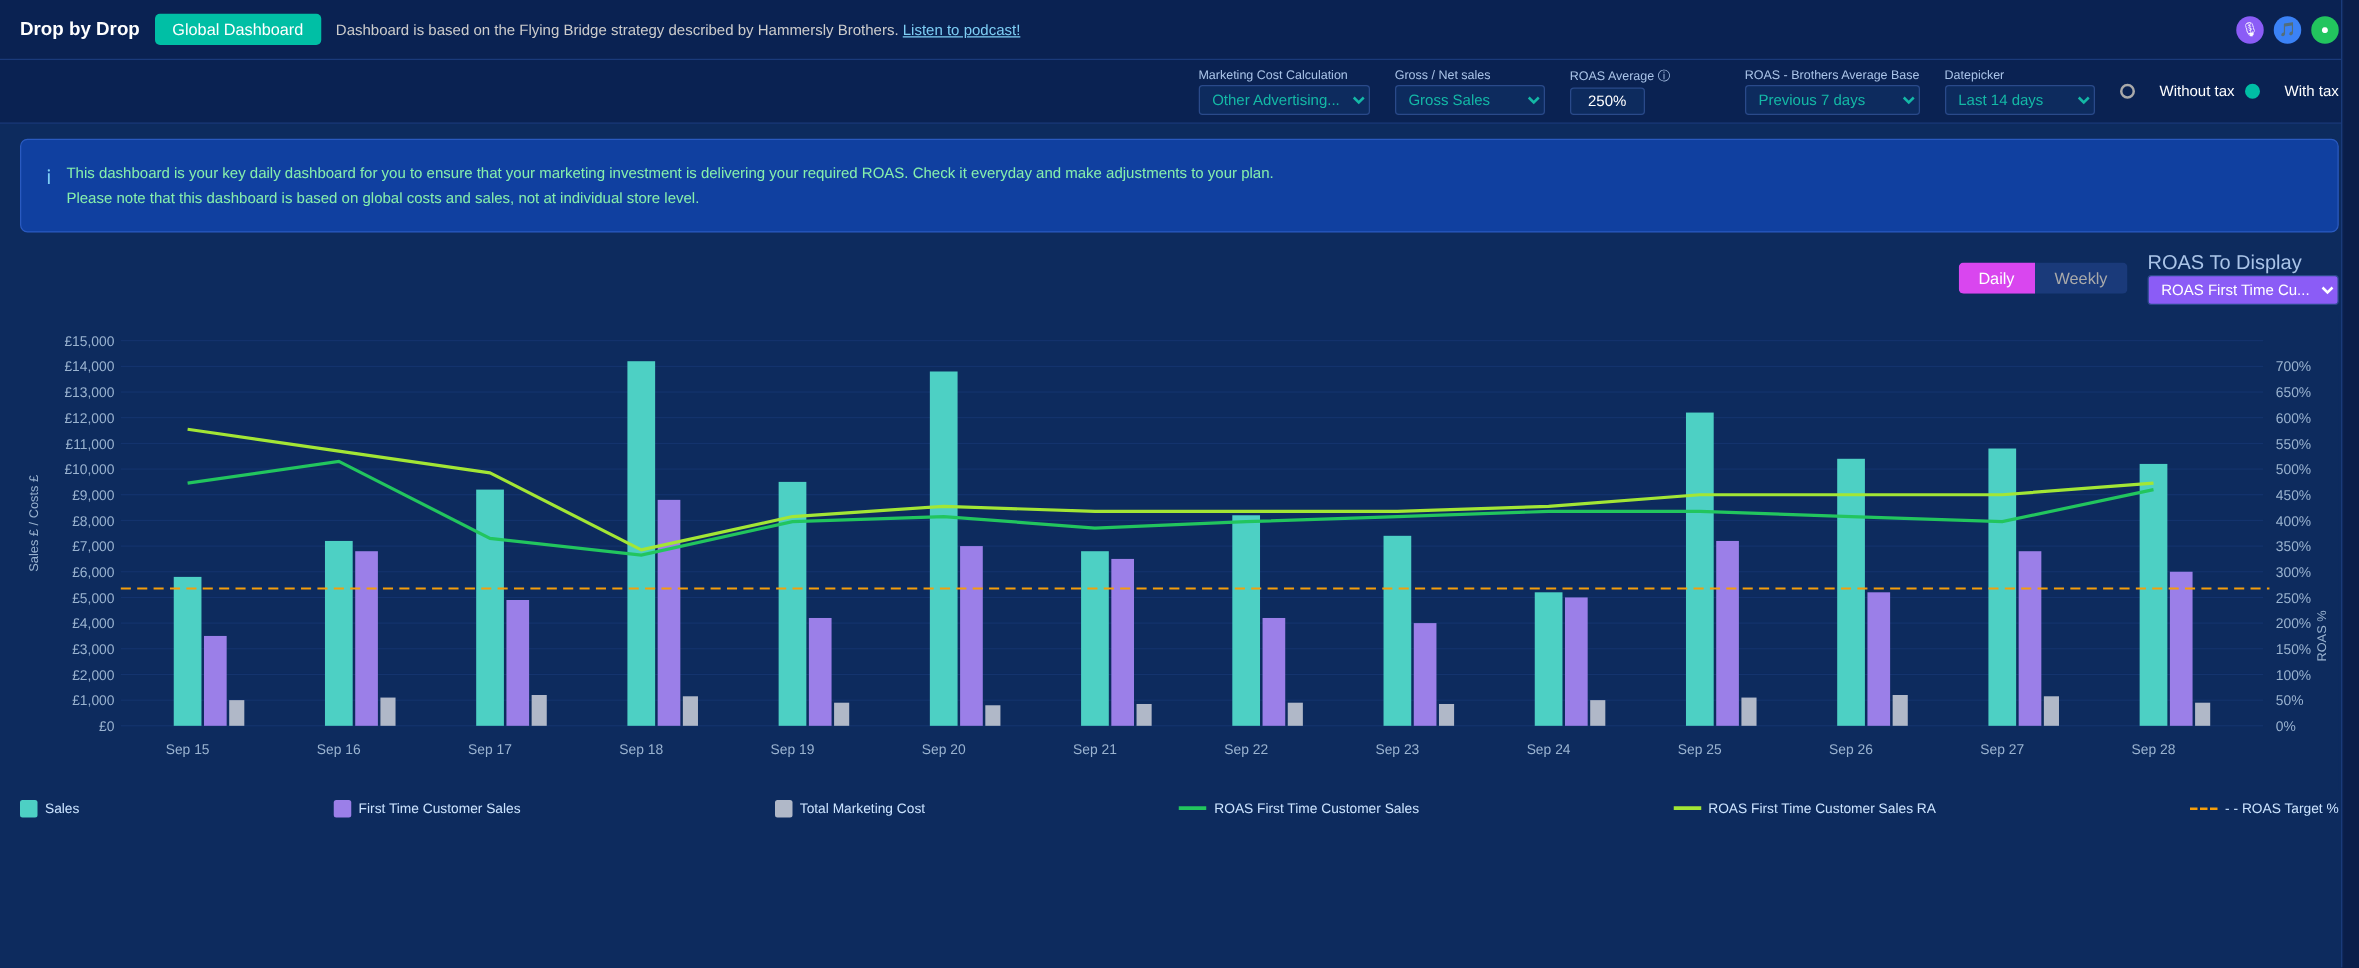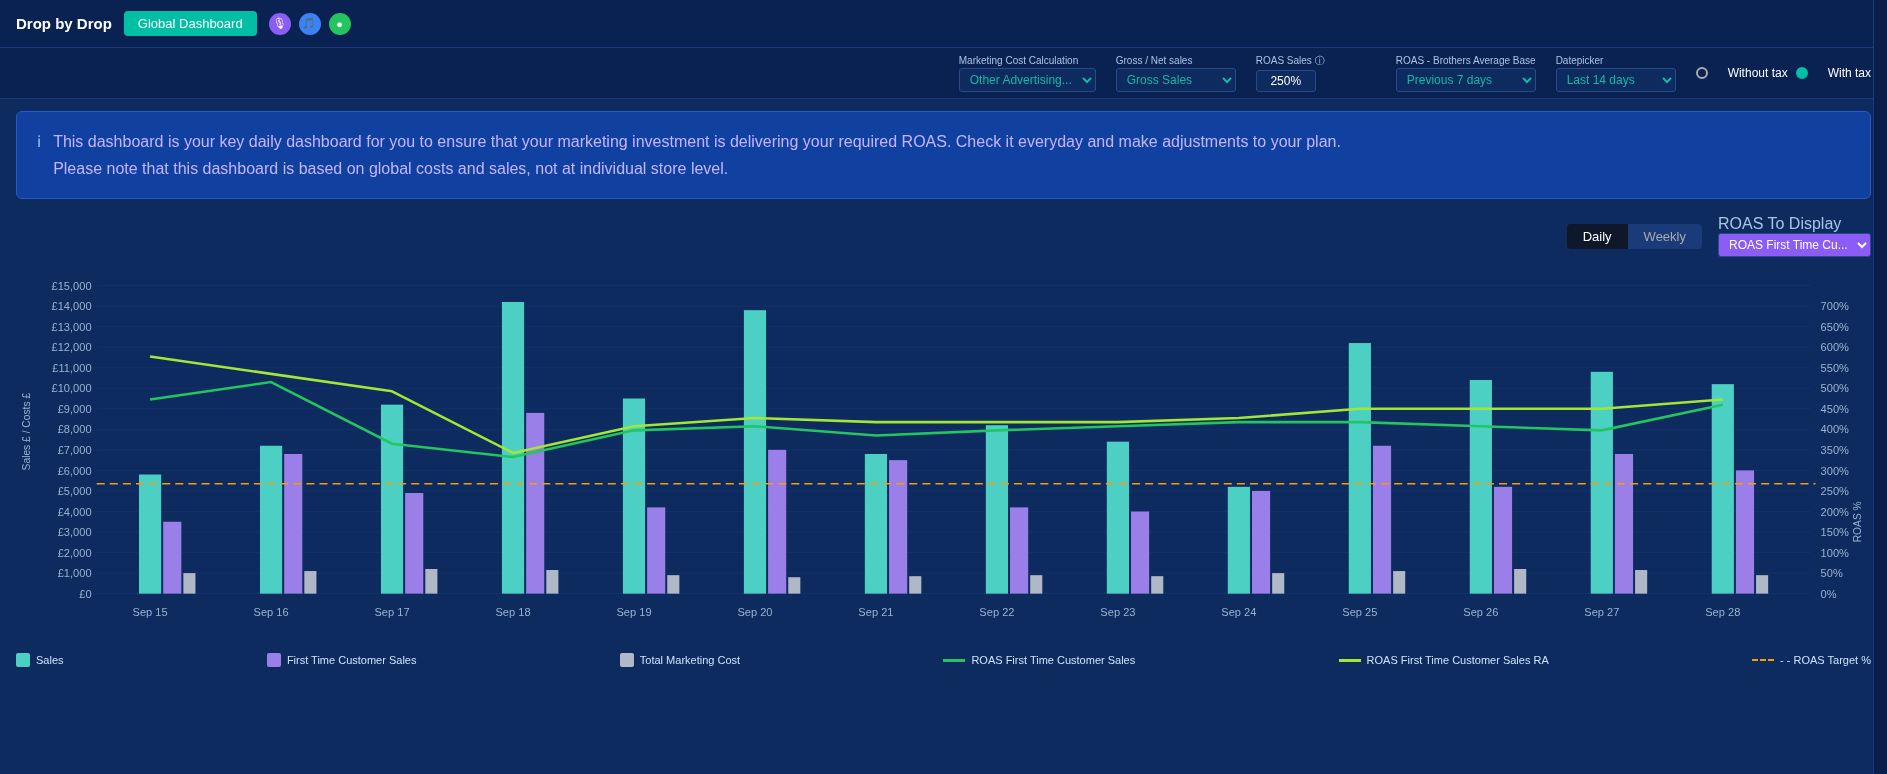--- a/index.html
+++ b/index.html
@@ -144,23 +144,23 @@
       gap: 12px;
       align-items: flex-start;
     }
     .info-icon {
       color: #7ecef4;
       font-size: 16px;
       margin-top: 2px;
       flex-shrink: 0;
     }
     .info-text {
-      font-size: 16px;
+      font-size: 12px;
       line-height: 1.7;
-      color: #c4b5fd;
+      color: #86efac;
     }
 
     
     .chart-section {
       padding: 4px 16px 8px 16px;
     }
     .chart-controls {
       display: flex;
       justify-content: flex-end;
       align-items: center;
@@ -172,21 +172,21 @@
       border-radius: 4px;
       overflow: hidden;
     }
     .btn-toggle {
       padding: 5px 16px;
       font-size: 13px;
       border: none;
       cursor: pointer;
     }
     .btn-toggle.active {
-      background: #0f172a;
+      background: #d946ef;
       color: #fff;
     }
     .btn-toggle.inactive {
       background: #1a3a7a;
       color: #aaa;
     }
     .roas-display-group {
       display: flex;
       flex-direction: column;
     }
@@ -260,20 +260,24 @@
       background: #0a1e4a;
       border-left: 1px solid #1a3a7a;
     }
   </style>
 </head>
 <body>
 
 <div class="header">
   <span class="logo">Drop by Drop</span>
   <button class="btn-global-dashboard">Global Dashboard</button>
+  <span class="header-info">
+    <span>Dashboard is based on the Flying Bridge strategy described by Hammersly Brothers.</span>
+    <a>Listen to podcast!</a>
+  </span>
   <div class="podcast-icons">
     <div class="podcast-icon purple">🎙</div>
     <div class="podcast-icon blue">🎵</div>
     <div class="podcast-icon green">●</div>
   </div>
 </div>
 
 <div class="controls-row">
   <div class="control-group">
     <span class="control-label">Marketing Cost Calculation</span>
@@ -281,21 +285,21 @@
       <option>Other Advertising...</option>
     </select>
   </div>
   <div class="control-group">
     <span class="control-label">Gross / Net sales</span>
     <select class="control-select">
       <option>Gross Sales</option>
     </select>
   </div>
   <div class="control-group">
-    <span class="control-label">ROAS Sales ⓘ</span>
+    <span class="control-label">ROAS Average ⓘ</span>
     <input class="control-input" type="text" value="250%" style="">
   </div>
   <div class="control-group">
     <span class="control-label">ROAS - Brothers Average Base</span>
     <select class="control-select">
       <option>Previous 7 days</option>
     </select>
   </div>
   <div class="control-group">
     <span class="control-label">Datepicker</span>

